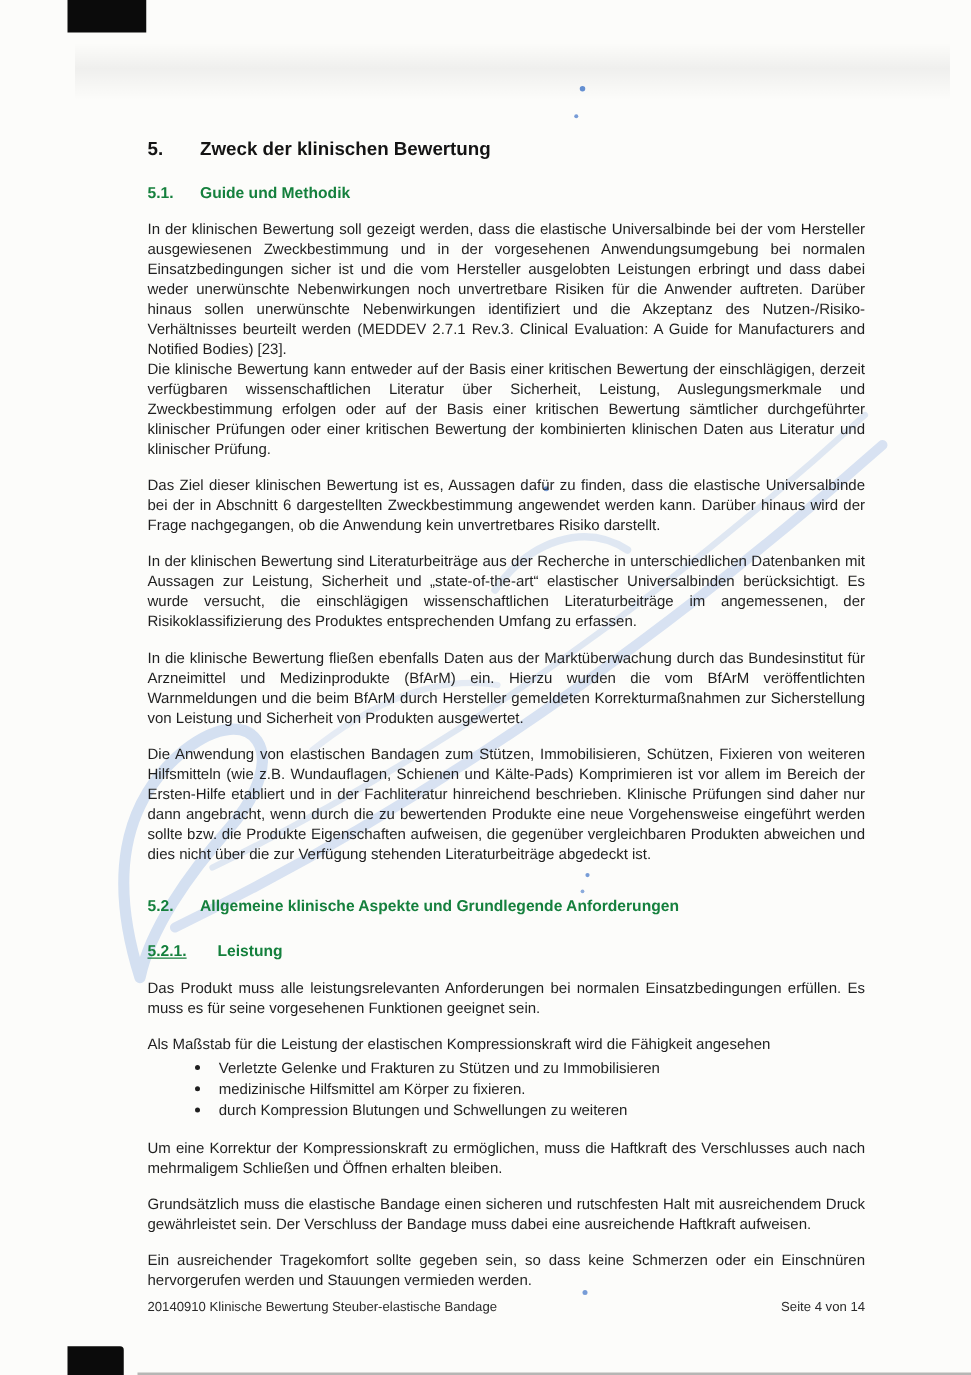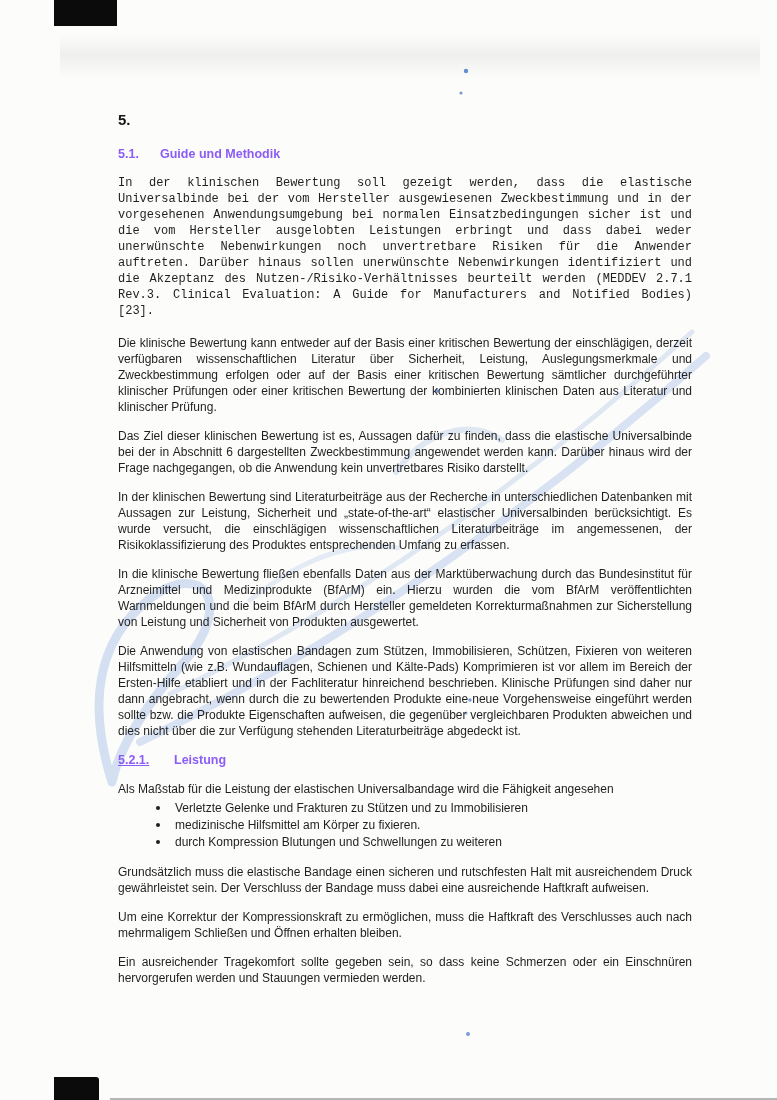--- a/index.html
+++ b/index.html
@@ -31,26 +31,26 @@
   .wm-stroke { fill:none; stroke:#4a7fd0; stroke-linecap:round; }
   .wm-dot { fill:#3f74c8; }
 
   .content {
     position:absolute; left:118px; top:112px; width:574px;
     text-align:justify;
     font-size:12px; line-height:16px;
   }
   .h-main { display:flex; font-size:15px; font-weight:700; margin:0 0 18px 0; color:#141414; }
   .h-main .num { width:42px; flex:0 0 42px; }
-  .h-sub { display:flex; font-size:12.5px; font-weight:700; margin:0 0 13px 0; color:#8b5cf6; }
+  .h-sub { display:flex; font-size:12.5px; font-weight:700; margin:0 0 13px 0; color:#15803d; }
   .h-sub .num { width:42px; flex:0 0 42px; }
   .h-sub2 .num { width:56px; flex:0 0 56px;text-decoration:underline; }
   .h-52 { margin-top:26px; margin-bottom:20px; }
   p { margin:0 0 13px 0; }
-  p.tight { margin-bottom:16px;font-family:Liberation Mono, monospace; }
+  p.tight { margin-bottom:0; }
   p.lead-list { margin-bottom:3px; }
   ul.bullets { list-style:none; margin:0 0 14px 0; padding:0; }
   ul.bullets li { position:relative; padding-left:57px; margin:0 0 1px 0; }
   ul.bullets li::before {
     content:""; position:absolute; left:38px; top:6px;
     width:4px; height:4px; border-radius:50%; background:#1f1f1f;
   }
   .footer {
     position:absolute; left:118px; top:1040px; width:574px;
     display:flex; justify-content:space-between;
@@ -79,54 +79,64 @@
   </svg>
 
   <div class="mark mark-top"></div>
   <div class="mark mark-bottom"></div>
   <div class="edge-bottom"></div>
 
   <div class="content">
 
     <h1 class="h-main">
       <span class="num">5.</span>
+      <span>Zweck der klinischen Bewertung</span>
     </h1>
 
     <h2 class="h-sub">
       <span class="num">5.1.</span>
       <span>Guide und Methodik</span>
     </h2>
 
     <p class="tight">In der klinischen Bewertung soll gezeigt werden, dass die elastische Universalbinde bei der vom Hersteller ausgewiesenen Zweckbestimmung und in der vorgesehenen Anwendungsumgebung bei normalen Einsatzbedingungen sicher ist und die vom Hersteller ausgelobten Leistungen erbringt und dass dabei weder unerwünschte Nebenwirkungen noch unvertretbare Risiken für die Anwender auftreten. Darüber hinaus sollen unerwünschte Nebenwirkungen identifiziert und die Akzeptanz des Nutzen-/Risiko-Verhältnisses beurteilt werden (MEDDEV 2.7.1 Rev.3. Clinical Evaluation: A Guide for Manufacturers and Notified Bodies) [23].</p>
     <p>Die klinische Bewertung kann entweder auf der Basis einer kritischen Bewertung der einschlägigen, derzeit verfügbaren wissenschaftlichen Literatur über Sicherheit, Leistung, Auslegungsmerkmale und Zweckbestimmung erfolgen oder auf der Basis einer kritischen Bewertung sämtlicher durchgeführter klinischer Prüfungen oder einer kritischen Bewertung der kombinierten klinischen Daten aus Literatur und klinischer Prüfung.</p>
 
     <p>Das Ziel dieser klinischen Bewertung ist es, Aussagen dafür zu finden, dass die elastische Universalbinde bei der in Abschnitt 6 dargestellten Zweckbestimmung angewendet werden kann. Darüber hinaus wird der Frage nachgegangen, ob die Anwendung kein unvertretbares Risiko darstellt.</p>
 
     <p>In der klinischen Bewertung sind Literaturbeiträge aus der Recherche in unterschiedlichen Datenbanken mit Aussagen zur Leistung, Sicherheit und „state-of-the-art“ elastischer Universalbinden berücksichtigt. Es wurde versucht, die einschlägigen wissenschaftlichen Literaturbeiträge im angemessenen, der Risikoklassifizierung des Produktes entsprechenden Umfang zu erfassen.</p>
 
     <p>In die klinische Bewertung fließen ebenfalls Daten aus der Marktüberwachung durch das Bundesinstitut für Arzneimittel und Medizinprodukte (BfArM) ein. Hierzu wurden die vom BfArM veröffentlichten Warnmeldungen und die beim BfArM durch Hersteller gemeldeten Korrekturmaßnahmen zur Sicherstellung von Leistung und Sicherheit von Produkten ausgewertet.</p>
 
     <p>Die Anwendung von elastischen Bandagen zum Stützen, Immobilisieren, Schützen, Fixieren von weiteren Hilfsmitteln (wie z.B. Wundauflagen, Schienen und Kälte-Pads) Komprimieren ist vor allem im Bereich der Ersten-Hilfe etabliert und in der Fachliteratur hinreichend beschrieben. Klinische Prüfungen sind daher nur dann angebracht, wenn durch die zu bewertenden Produkte eine neue Vorgehensweise eingeführt werden sollte bzw. die Produkte Eigenschaften aufweisen, die gegenüber vergleichbaren Produkten abweichen und dies nicht über die zur Verfügung stehenden Literaturbeiträge abgedeckt ist.</p>
 
+    <h2 class="h-sub h-52">
+      <span class="num">5.2.</span>
+      <span>Allgemeine klinische Aspekte und Grundlegende Anforderungen</span>
+    </h2>
 
     <h3 class="h-sub h-sub2">
       <span class="num">5.2.1.</span>
       <span>Leistung</span>
     </h3>
 
+    <p>Das Produkt muss alle leistungsrelevanten Anforderungen bei normalen Einsatzbedingungen erfüllen. Es muss es für seine vorgesehenen Funktionen geeignet sein.</p>
 
-    <p class="lead-list">Als Maßstab für die Leistung der elastischen Universalbandage wird die Fähigkeit angesehen</p>
+    <p class="lead-list">Als Maßstab für die Leistung der elastischen Kompressionskraft wird die Fähigkeit angesehen</p>
     <ul class="bullets">
       <li>Verletzte Gelenke und Frakturen zu Stützen und zu Immobilisieren</li>
       <li>medizinische Hilfsmittel am Körper zu fixieren.</li>
       <li>durch Kompression Blutungen und Schwellungen zu weiteren</li>
     </ul>
 
+    <p>Um eine Korrektur der Kompressionskraft zu ermöglichen, muss die Haftkraft des Verschlusses auch nach mehrmaligem Schließen und Öffnen erhalten bleiben.</p>
+
     <p>Grundsätzlich muss die elastische Bandage einen sicheren und rutschfesten Halt mit ausreichendem Druck gewährleistet sein. Der Verschluss der Bandage muss dabei eine ausreichende Haftkraft aufweisen.</p>
-
-    <p>Um eine Korrektur der Kompressionskraft zu ermöglichen, muss die Haftkraft des Verschlusses auch nach mehrmaligem Schließen und Öffnen erhalten bleiben.</p>
 
     <p>Ein ausreichender Tragekomfort sollte gegeben sein, so dass keine Schmerzen oder ein Einschnüren hervorgerufen werden und Stauungen vermieden werden.</p>
 
   </div>
 
+  <div class="footer">
+    <span>20140910 Klinische Bewertung Steuber-elastische Bandage</span>
+    <span>Seite 4 von 14</span>
+  </div>
 
 </div>
 
 </body></html>

